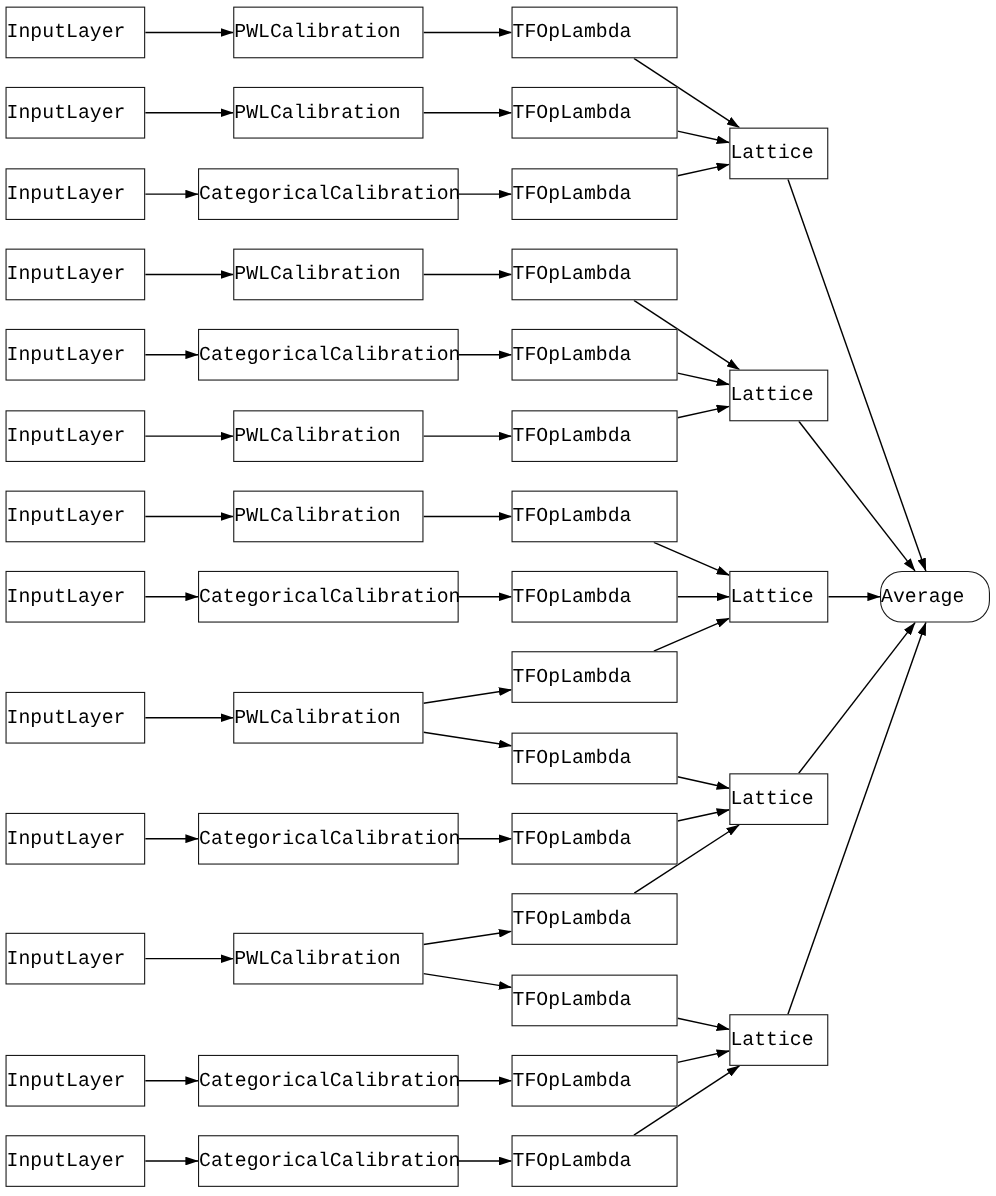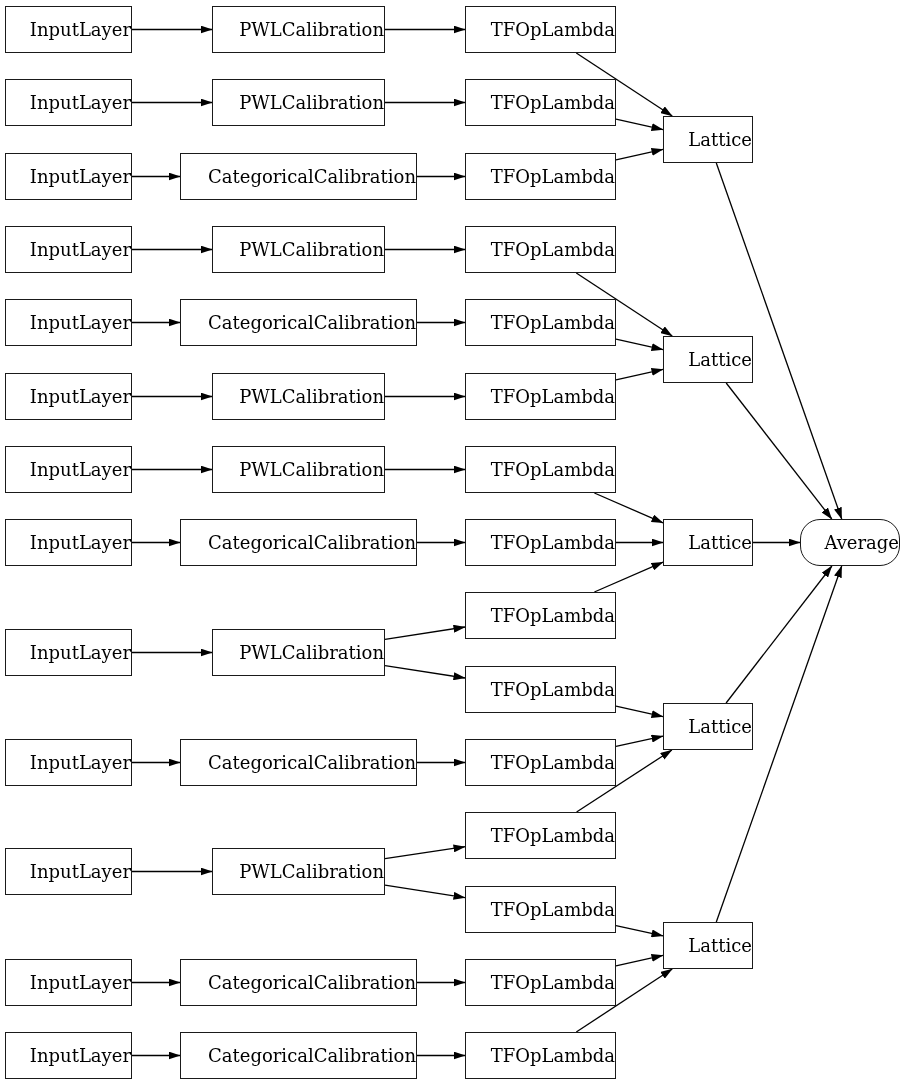--- a/index.html
+++ b/index.html
@@ -30,25 +30,26 @@
     width: 905px;
     height: 1087px;
   }
   .node {
     position: absolute;
     box-sizing: border-box;
     background: #ffffff;
     border: 1.4px solid #1a1a1a;
     display: flex;
     align-items: center;
-    justify-content: flex-end;
+    justify-content: flex-start;
     font-size: 18px;
     line-height: 1;
     color: #000000;
     white-space: nowrap;
+    font-family: Liberation Mono, monospace;
   }
 </style>
 </head>
 <body>
 
 <div class="canvas">
   <svg id="edge-layer" xmlns="http://www.w3.org/2000/svg" viewBox="0 0 905 1087">
     <defs>
       <marker id="arrow" viewBox="0 0 12 8" refX="11.5" refY="4" markerWidth="12" markerHeight="8" orient="auto" markerUnits="userSpaceOnUse">
         <path d="M0,0 L12,4 L0,8 Z" fill="#000000"></path>

